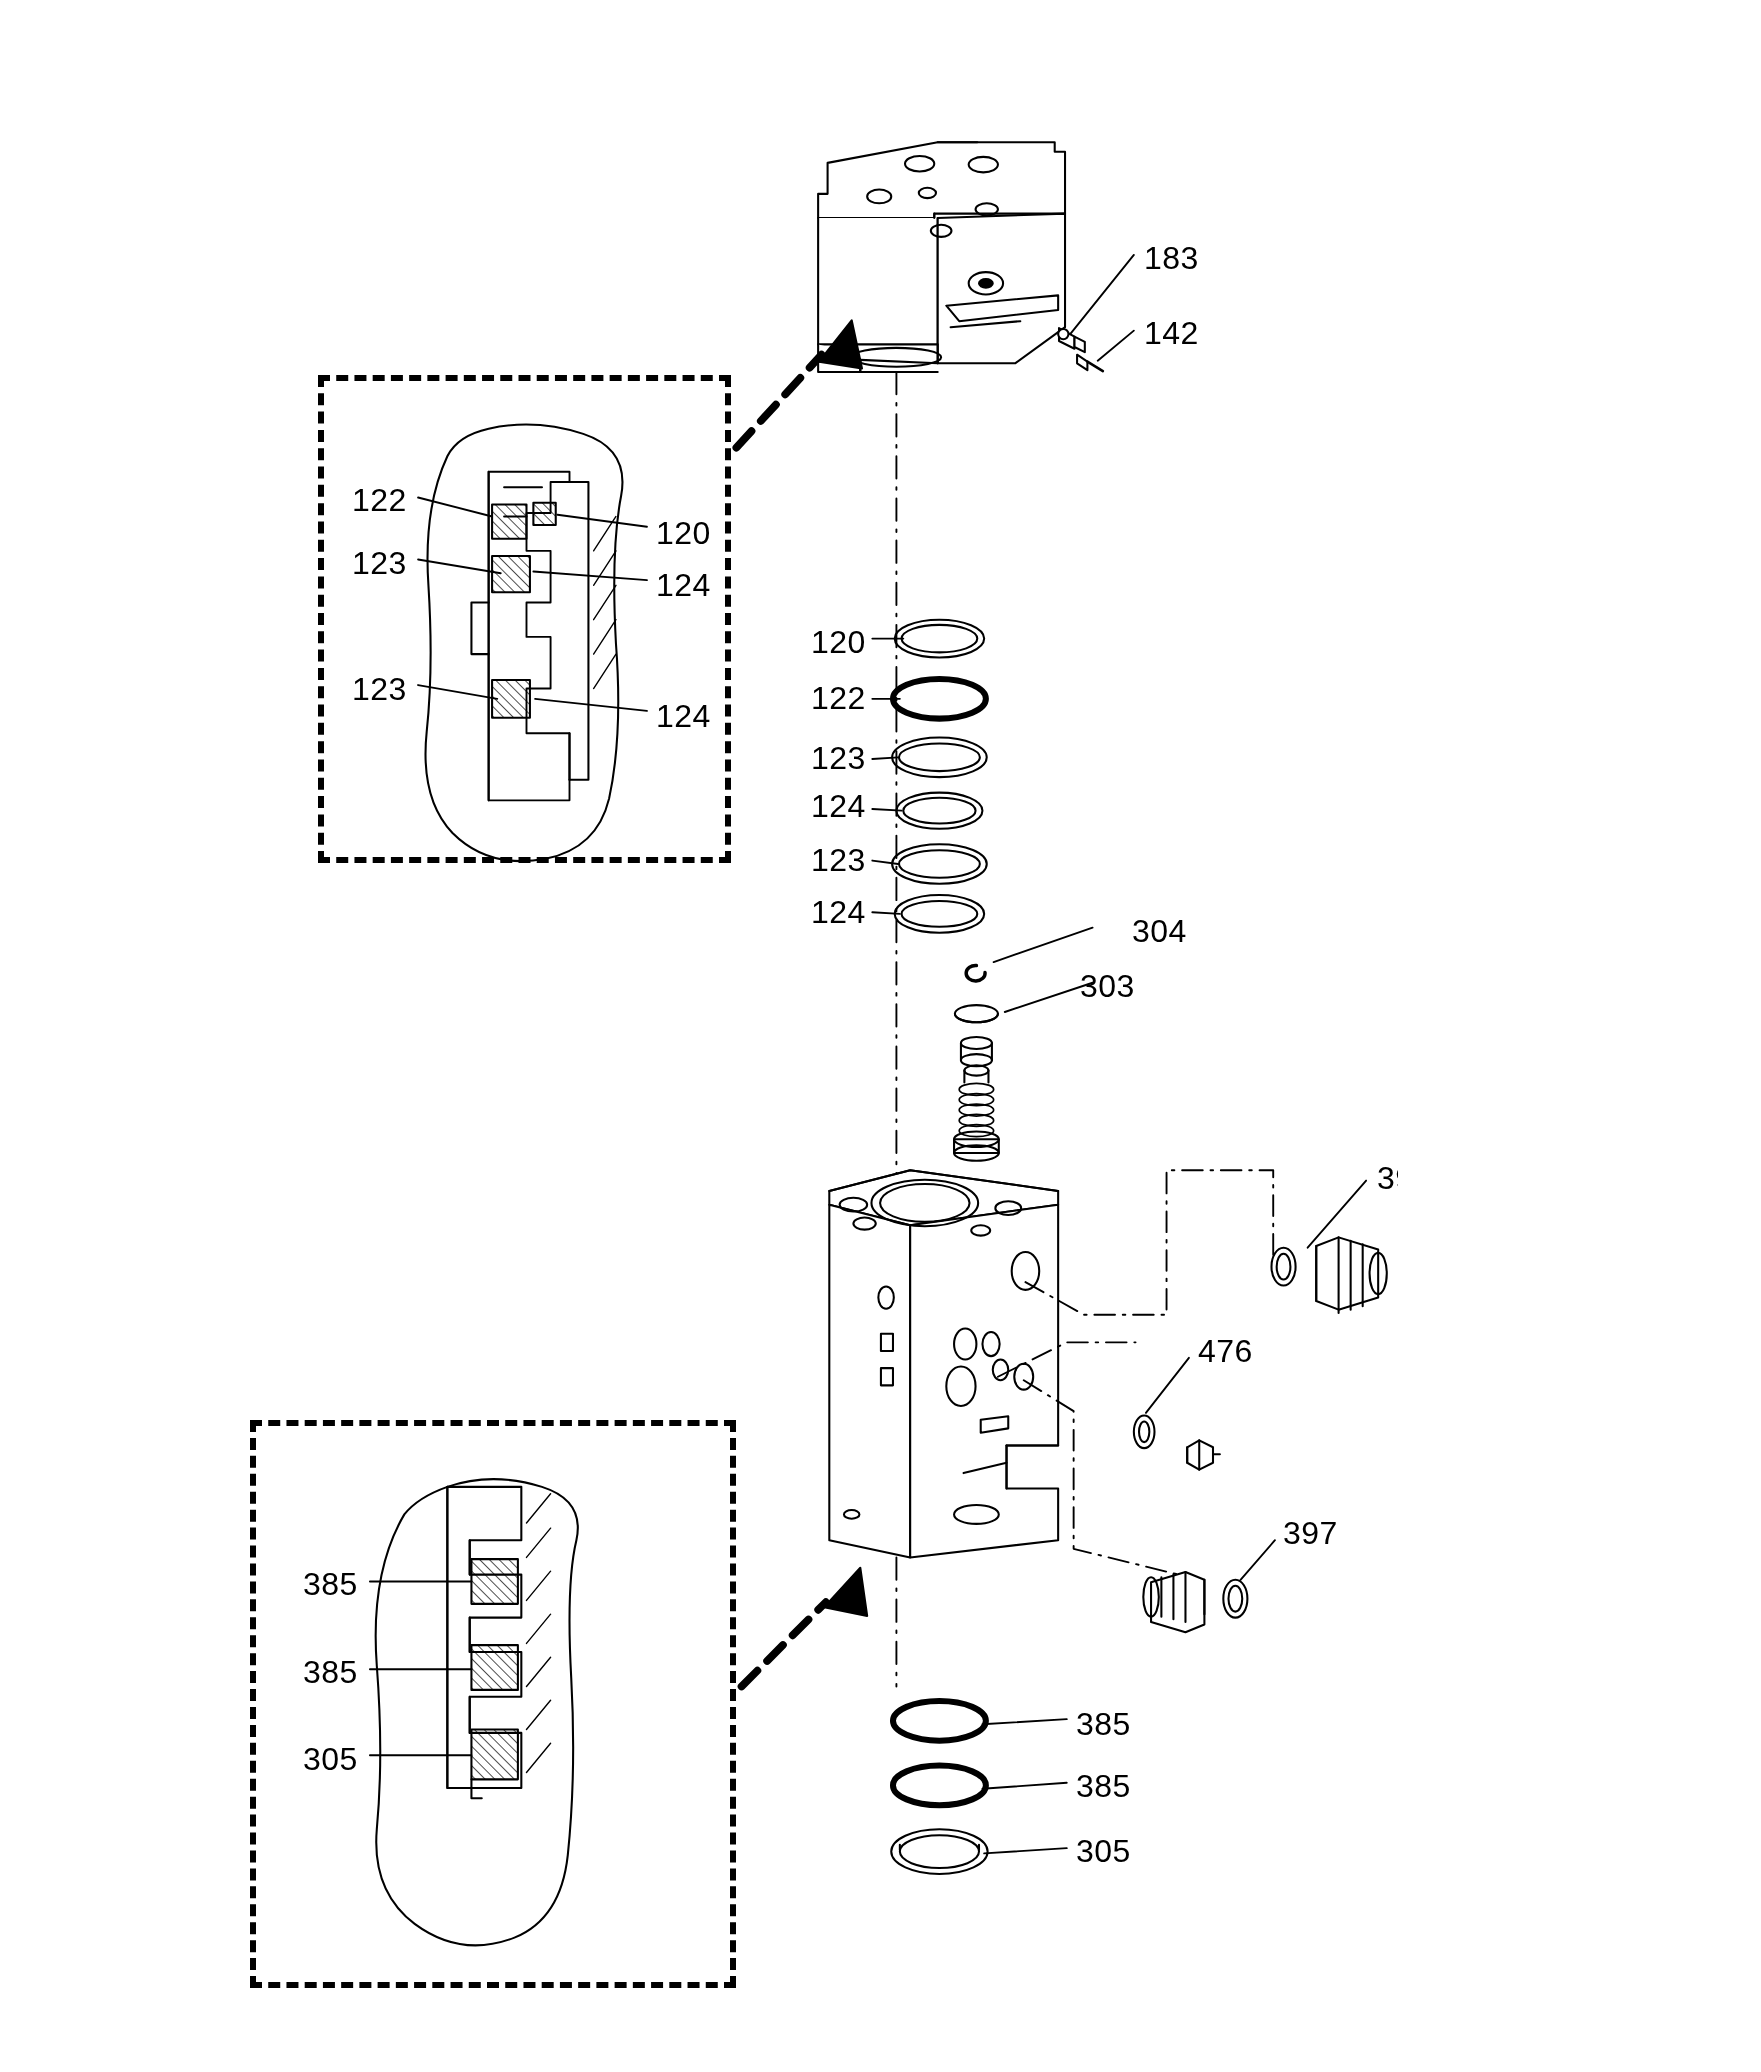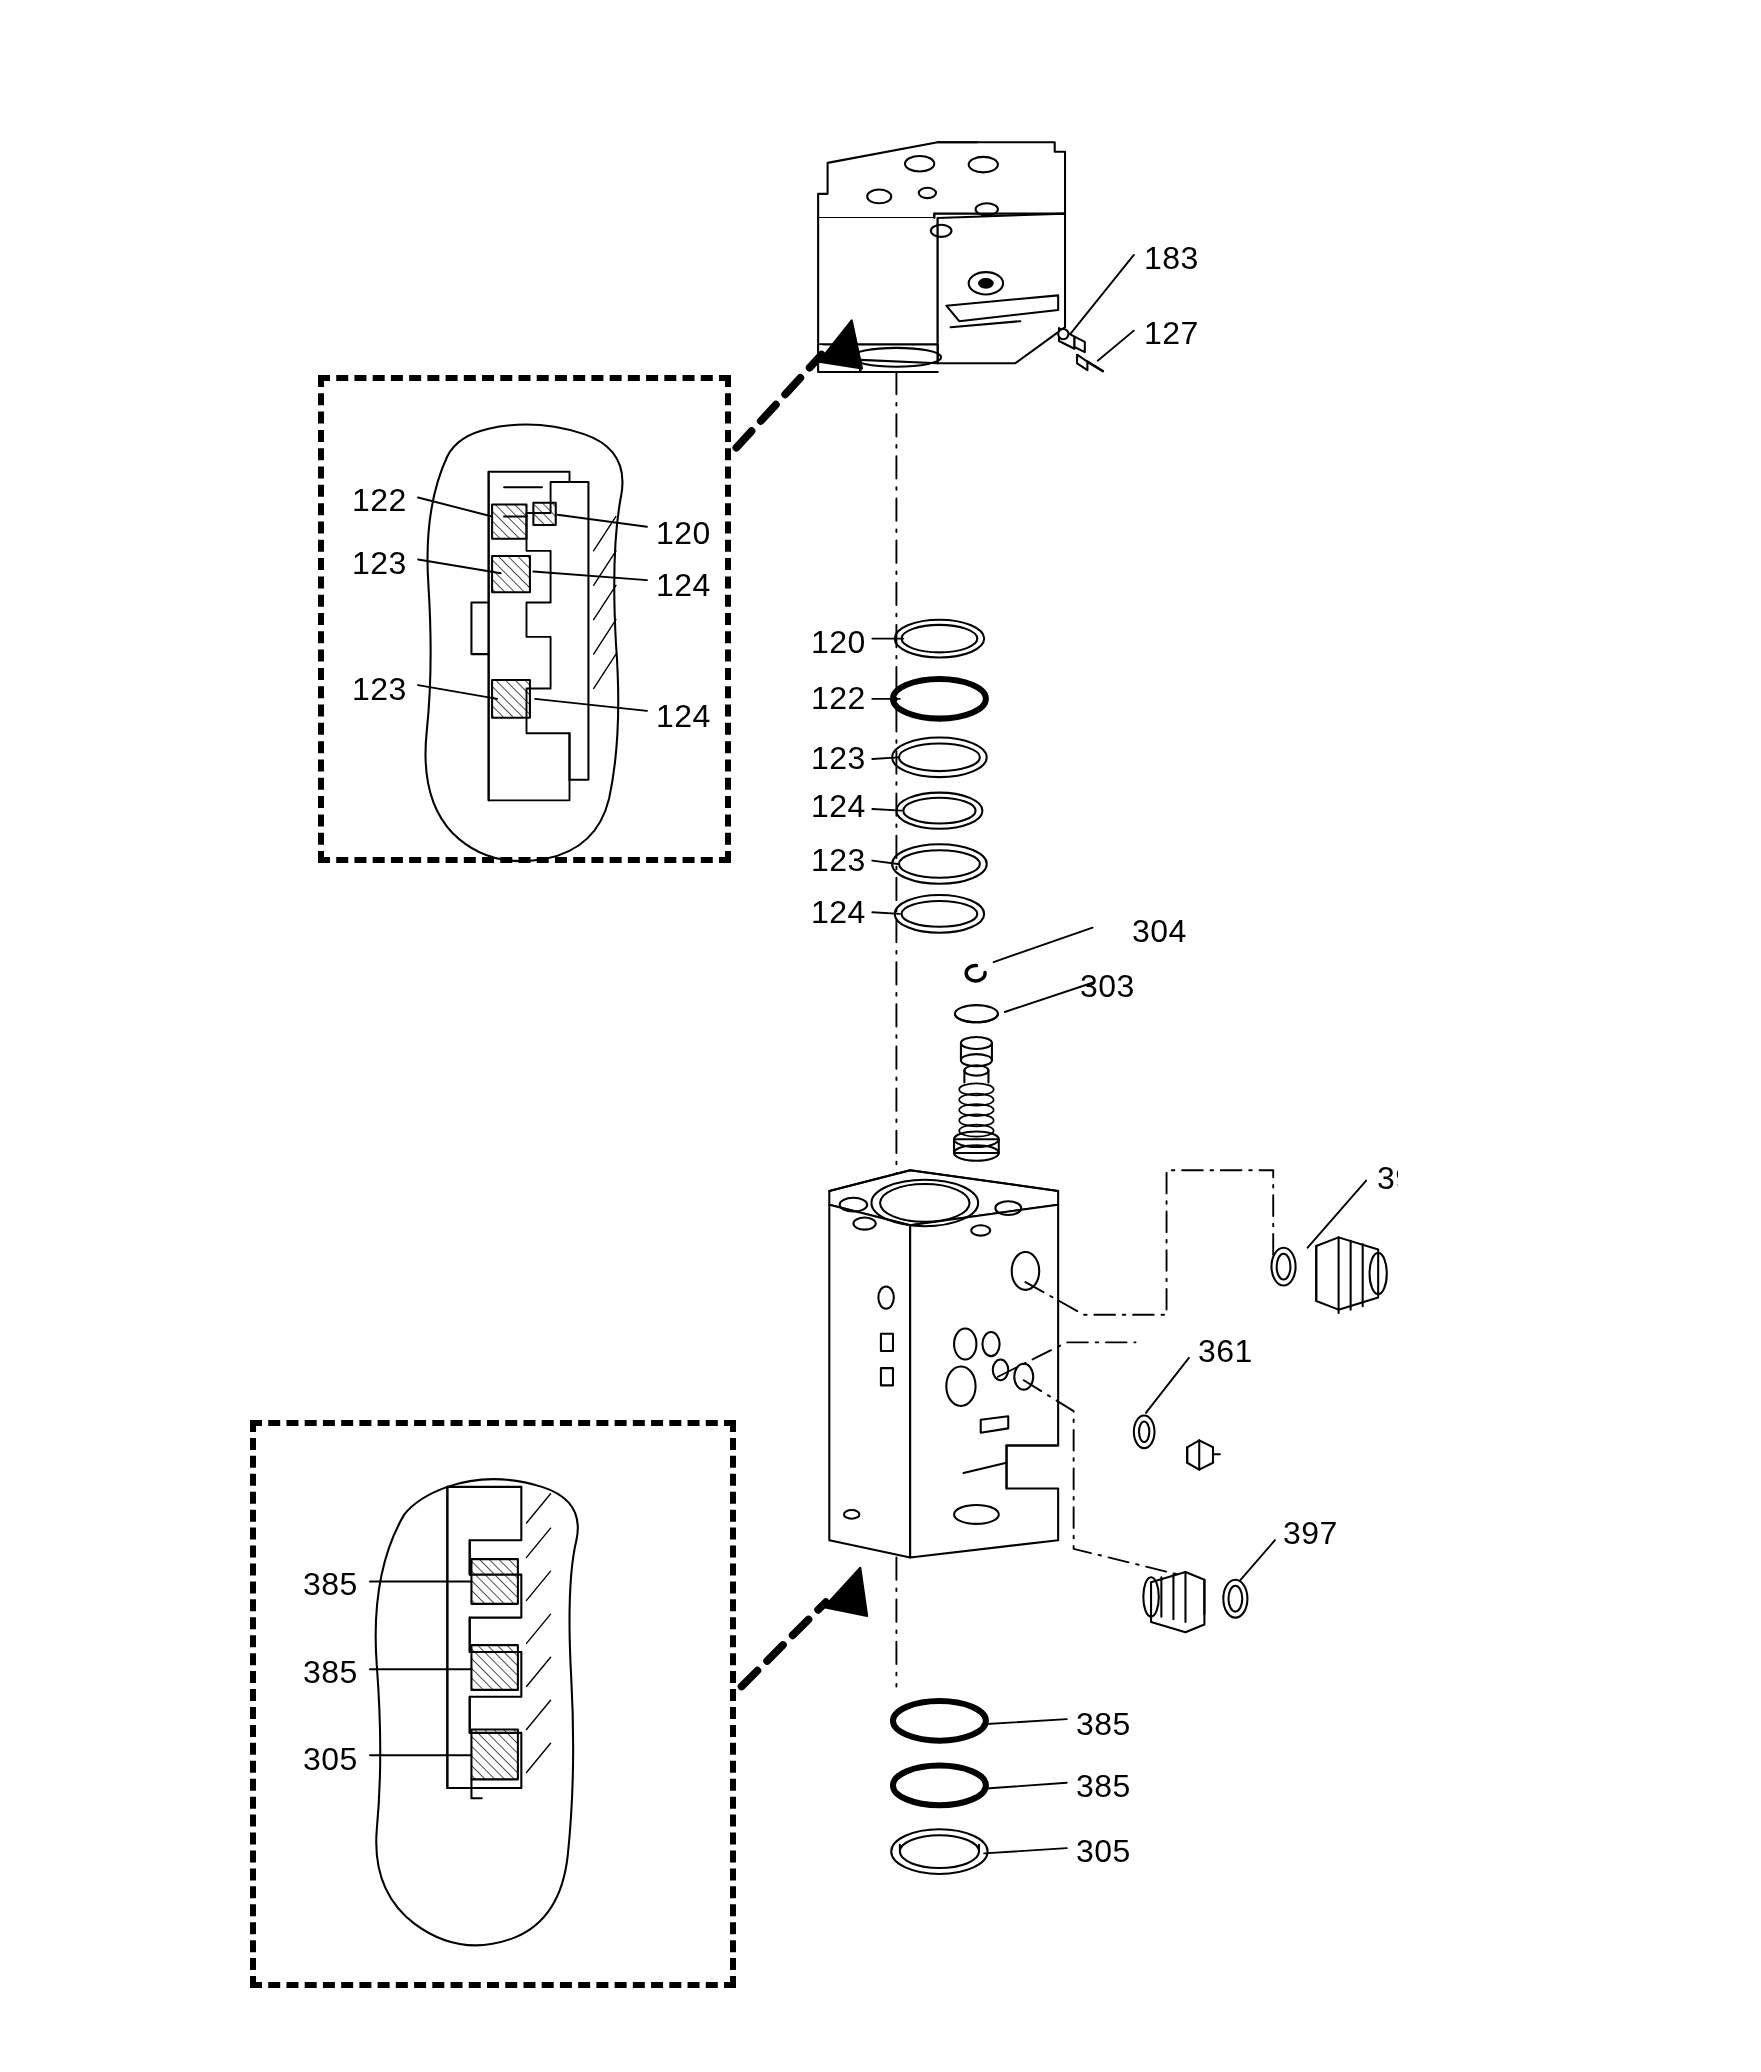--- a/index.html
+++ b/index.html
@@ -335,37 +335,37 @@
       </g>
       <polygon points="1000,1822 1008,1878 958,1868" fill="#000"></polygon>
 
     </g>
   </svg>
 
   <div class="dash-box" style="left:318px; top:375px; width:413px; height:488px;"></div>
   <div class="dash-box" style="left:250px; top:1420px; width:486px; height:568px;"></div>
 
   <div class="callout" style="left:1144px; top:242px;">183</div>
-  <div class="callout" style="left:1144px; top:317px;">127</div>
+  <div class="callout" style="left:1144px; top:317px;">142</div>
   <div class="callout" style="left:352px;  top:484px;">122</div>
   <div class="callout" style="left:656px;  top:517px;">120</div>
   <div class="callout" style="left:352px;  top:547px;">123</div>
   <div class="callout" style="left:656px;  top:569px;">124</div>
   <div class="callout" style="left:352px;  top:673px;">123</div>
   <div class="callout" style="left:656px;  top:700px;">124</div>
   <div class="callout" style="left:811px;  top:626px;">120</div>
   <div class="callout" style="left:811px;  top:682px;">122</div>
   <div class="callout" style="left:811px;  top:742px;">123</div>
   <div class="callout" style="left:811px;  top:790px;">124</div>
   <div class="callout" style="left:811px;  top:844px;">123</div>
   <div class="callout" style="left:811px;  top:896px;">124</div>
   <div class="callout" style="left:1132px; top:915px;">304</div>
   <div class="callout" style="left:1080px; top:970px;">303</div>
   <div class="callout" style="left:1377px; top:1162px;">397</div>
-  <div class="callout" style="left:1198px; top:1335px;">361</div>
+  <div class="callout" style="left:1198px; top:1335px;">476</div>
   <div class="callout" style="left:1283px; top:1517px;">397</div>
   <div class="callout" style="left:303px;  top:1568px;">385</div>
   <div class="callout" style="left:303px;  top:1656px;">385</div>
   <div class="callout" style="left:303px;  top:1743px;">305</div>
   <div class="callout" style="left:1076px; top:1708px;">385</div>
   <div class="callout" style="left:1076px; top:1770px;">385</div>
   <div class="callout" style="left:1076px; top:1835px;">305</div>
 
 </div>
 

